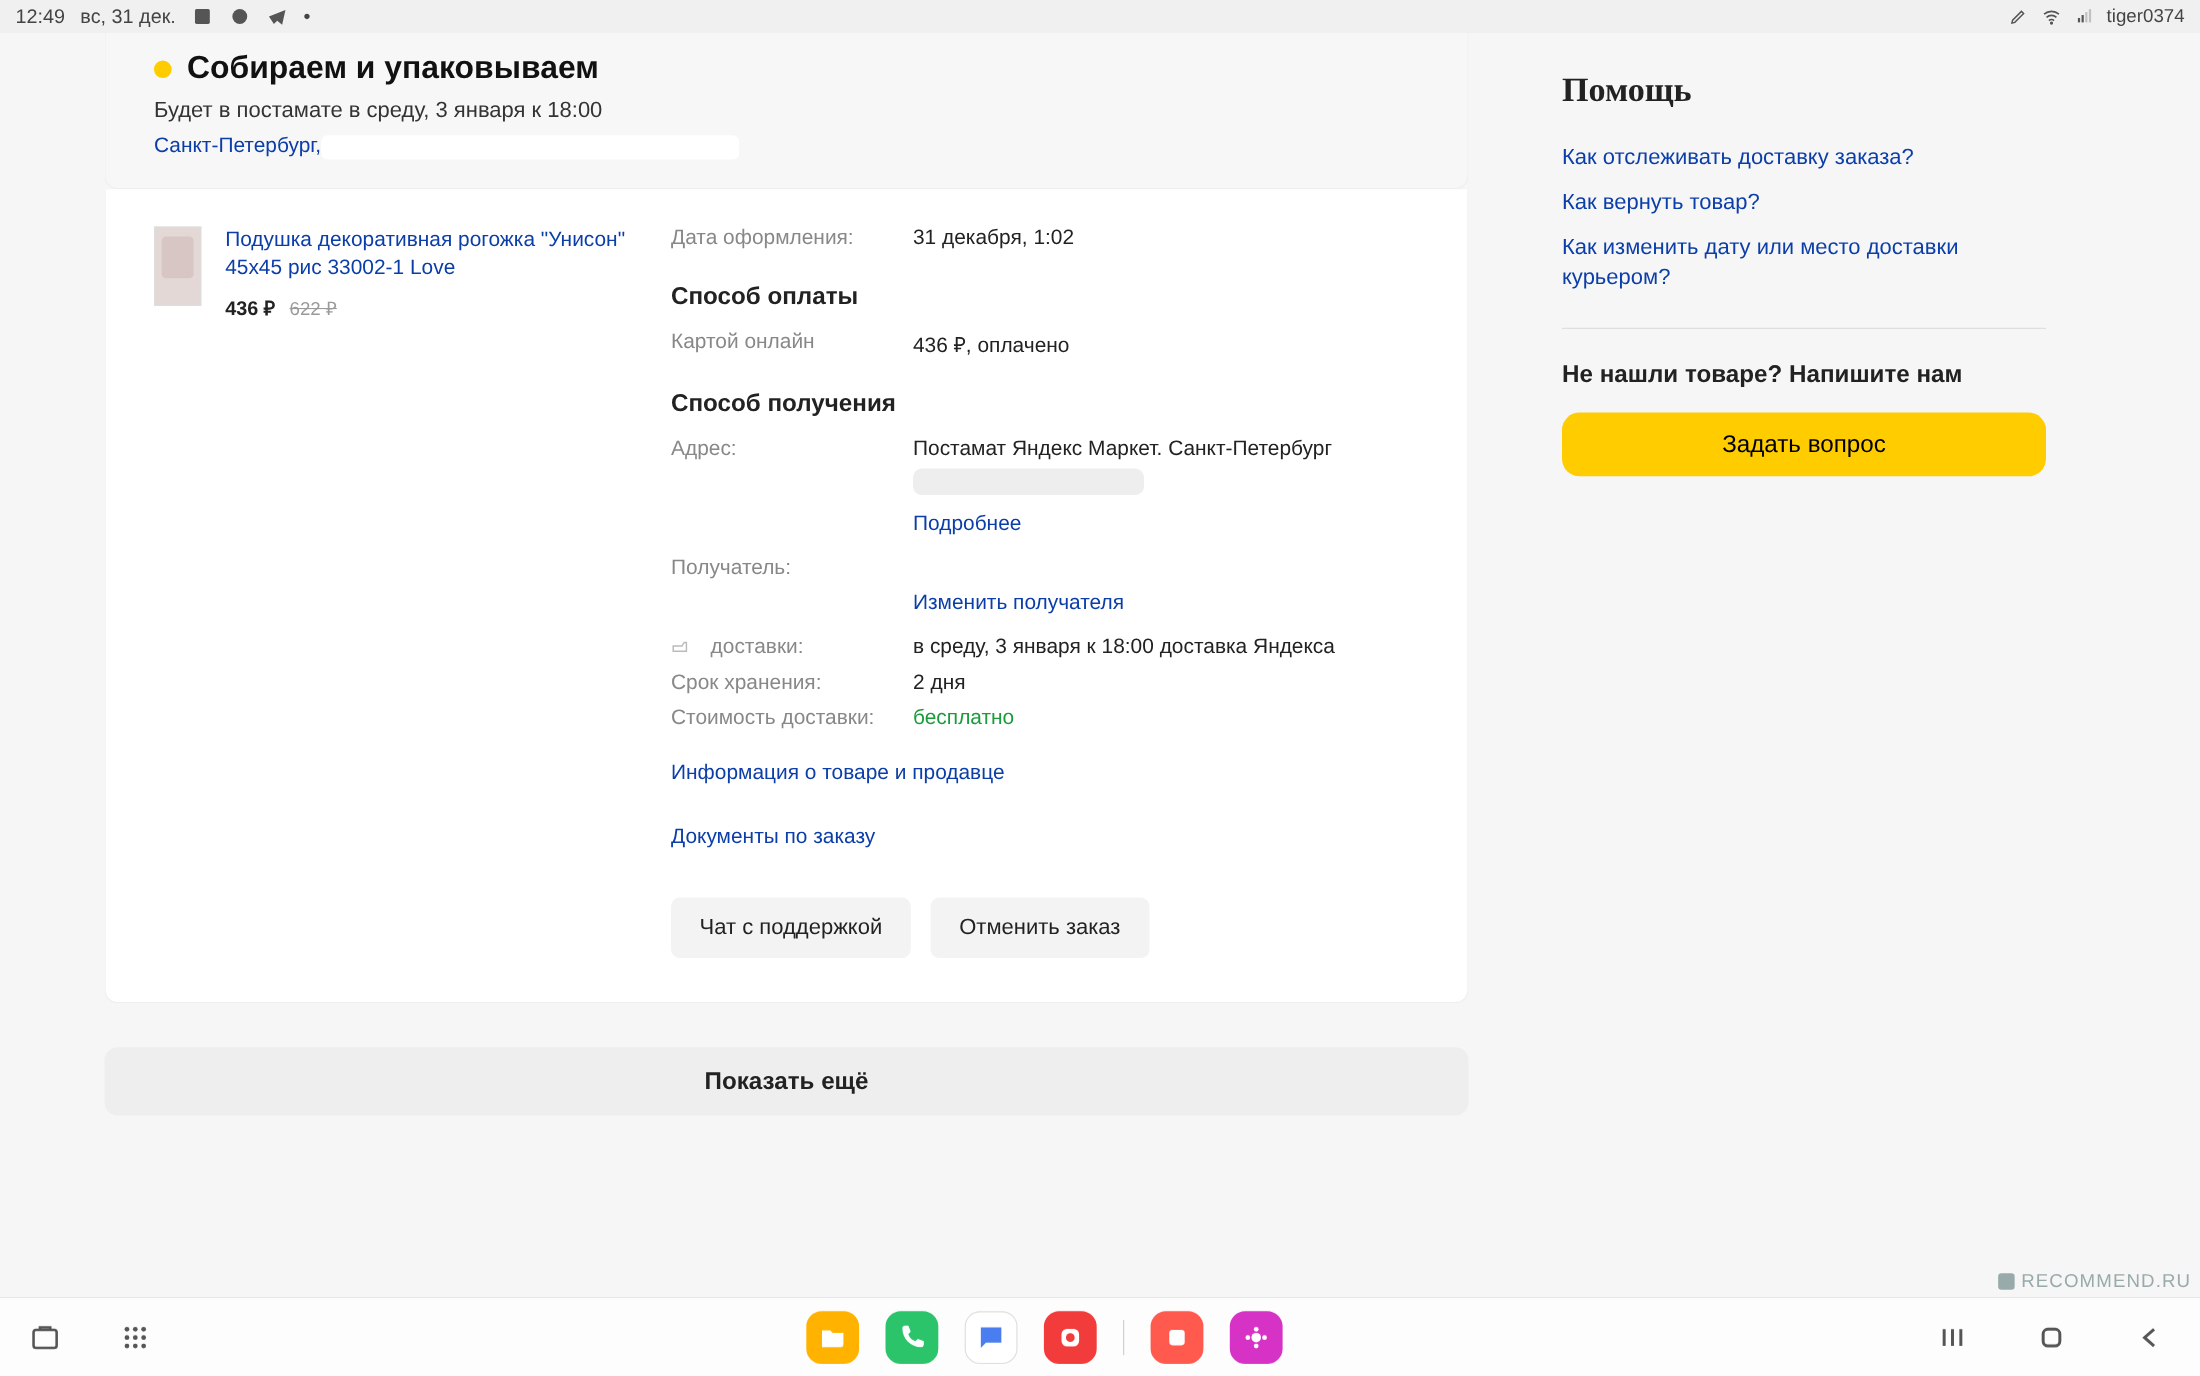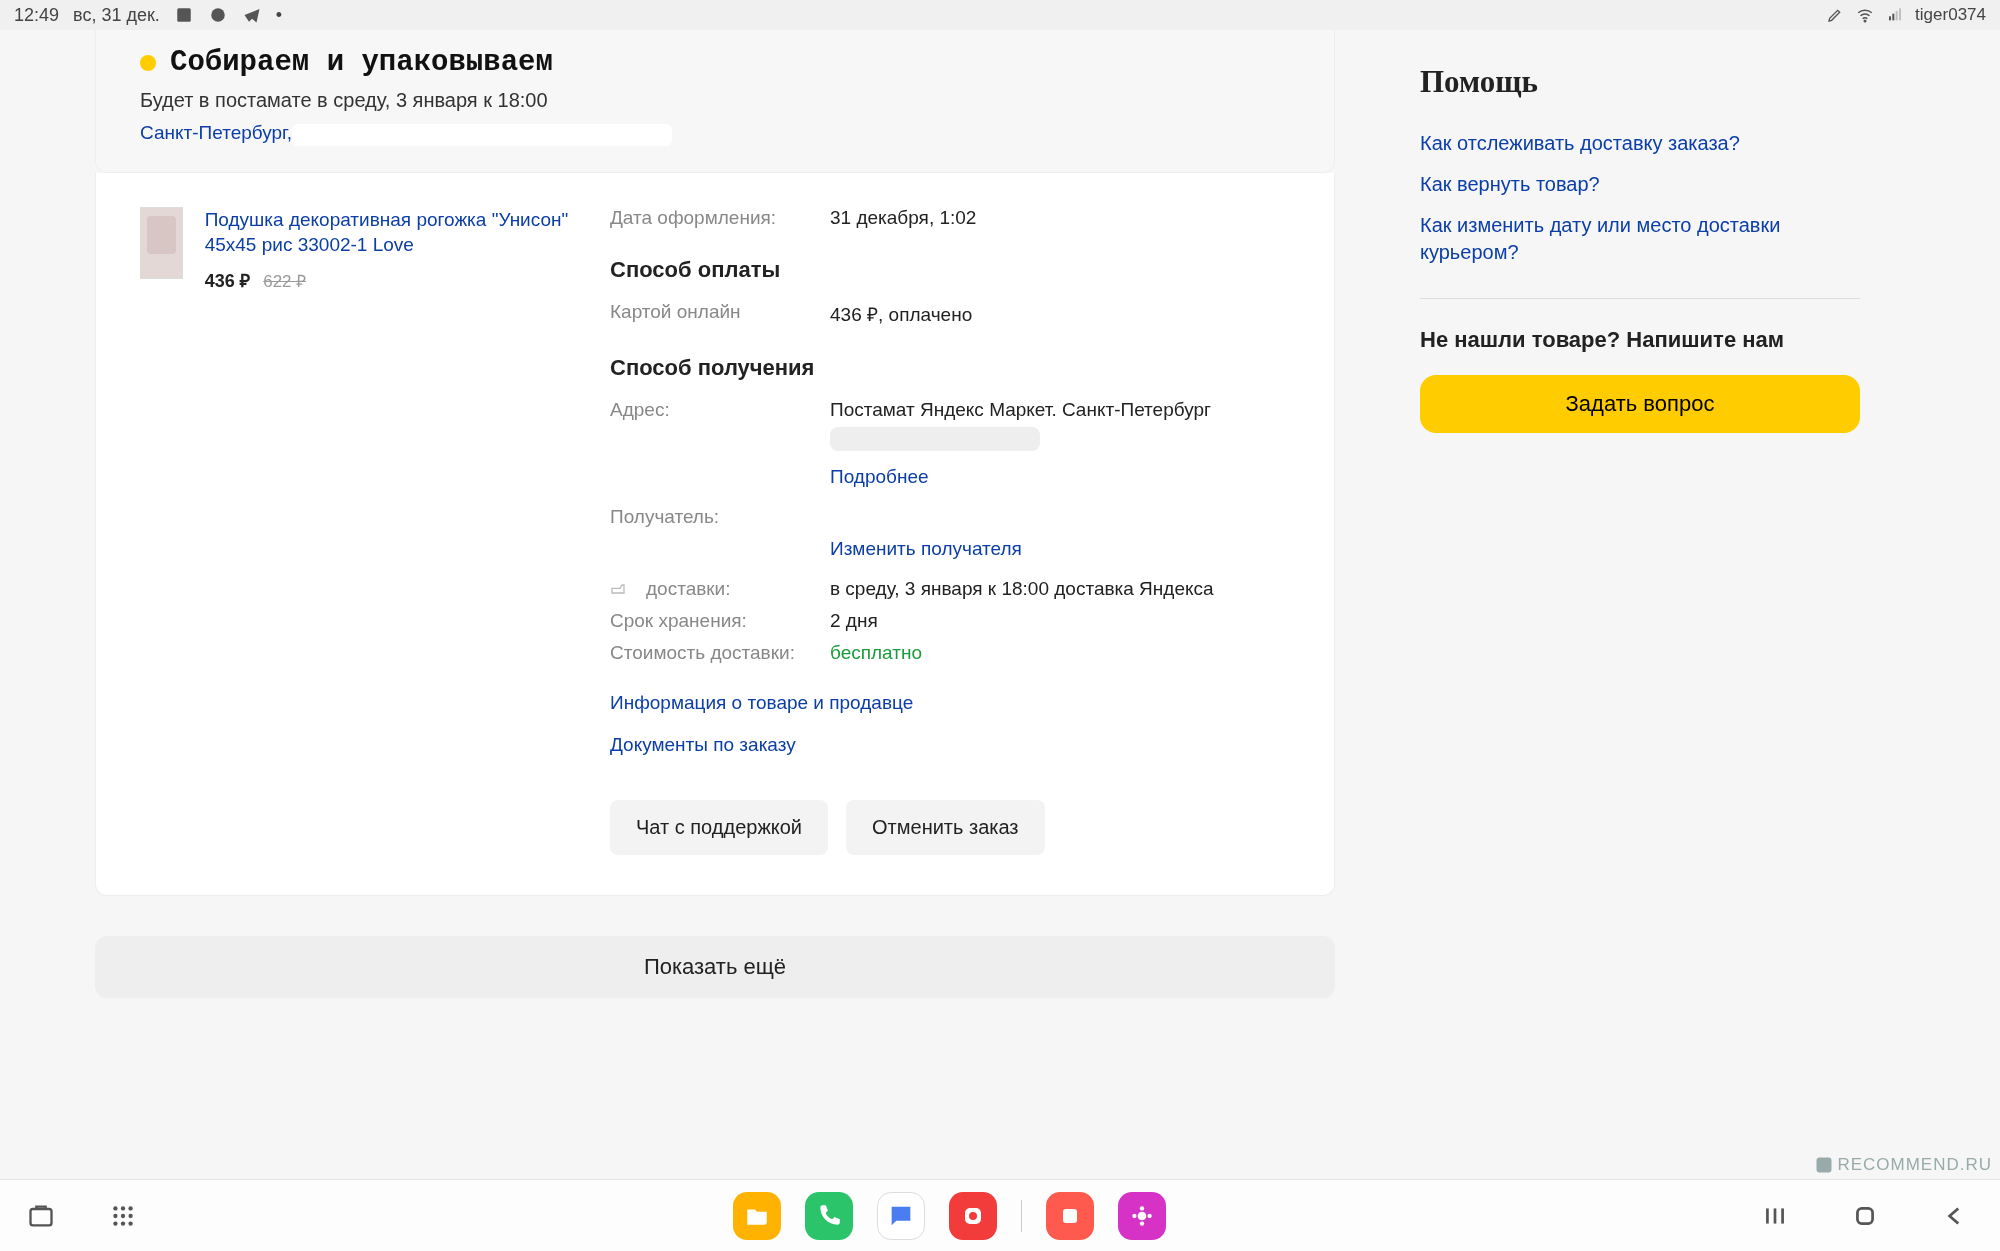--- a/index.html
+++ b/index.html
@@ -7,21 +7,21 @@
   .statusbar { height: 30px; display: flex; align-items: center; padding: 0 14px; background: #f0f0f0; font-size: 18px; color: #444; }
   .statusbar .sb-left { display: flex; align-items: center; gap: 14px; }
   .statusbar .sb-spacer { flex: 1; }
   .statusbar .sb-right { display: flex; align-items: center; gap: 10px; font-size: 17px;}
   .sb-ico { display:inline-flex; width:20px; height:20px; align-items:center; justify-content:center; color:#555; }
   
   .page { display: flex; align-items: flex-start; padding-right: 55px; }
   .main-col { margin-left: 95px; width: 1240px; }
   
   .status-card { background: #f7f7f7; border: 1px solid #eee; border-radius: 0 0 12px 12px; padding: 16px 44px 26px 44px; border-top:0; }
-  .status-line { display: flex; align-items: center; gap: 14px; font-family: Liberation Mono, monospace; }
+  .status-line { display: flex; align-items: center; gap: 14px; }
   .status-dot { width: 16px; height: 16px; border-radius: 50%; background: #ffcc00; }
   .status-title { font-size: 29px; font-weight: 700; color: #111; }
   .status-sub { margin-top: 10px; font-size: 20px; color: #333; }
   .status-city { margin-top: 10px; color: #0052cc; font-size: 20px; display:inline-block; }
   .city-blur { display:inline-block; width:380px; height:22px; background:#fff; border-radius:6px; margin-left:-4px; vertical-align:middle; }
   
   .order-card { background: #fff; border: 1px solid #eee; border-top:0; border-radius: 0 0 12px 12px; padding: 34px 44px 40px 44px; }
   .order-body { display:flex; align-items:flex-start; }
   .prod-col { width: 470px; display:flex; align-items:flex-start; gap: 22px; }
   .prod-thumb { width: 60px; height: 72px; background:#e3d8d5; border: 1px solid #ddd; position:relative; overflow:hidden; }
@@ -31,27 +31,27 @@
   .prod-price { margin-top: 10px; font-weight: 700; font-size: 18px; }
   .prod-old { color: #9a9a9a; text-decoration: line-through; font-weight: 400; margin-left: 8px; font-size:17px;}
   
   .details-col { flex: 1; }
   .det-row { display: flex; align-items: flex-start; margin-bottom: 10px; }
   .det-label { width: 220px; color: #888; font-size: 19px; }
   .det-val { font-size: 19px; flex:1; }
   .det-head { font-size: 22px; font-weight: 700; color: #222; margin: 28px 0 18px; }
   .link { color: #0b3ea8; font-size: 19px; cursor:pointer; }
   .green { color: #1a9c3c; }
-  .info-links { margin-top: 28px; display:flex; flex-direction:column; gap: 20px; }
+  .info-links { margin-top: 28px; display:flex; flex-direction:column; gap: 36px; }
   .addr-blur { display:inline-block; width:210px; height:24px; background:#eee; border-radius:8px; margin-top:6px; }
   
   .btn-row { display: flex; gap: 18px; margin-top: 44px; }
   .btn { background: #f3f3f3; border: none; border-radius: 8px; padding: 16px 26px; font-size: 20px; cursor: pointer; color:#222; }
   
-  .more-bar { margin-top: 40px; background: #eee; border-radius: 12px; height: 62px; display:flex; align-items:center; justify-content:center; font-size:22px; font-weight:400; cursor:pointer; }
+  .more-bar { margin-top: 40px; background: #eee; border-radius: 12px; height: 62px; display:flex; align-items:center; justify-content:center; font-size:22px; font-weight:700; cursor:pointer; }
   
   .side-col { margin-left: 85px; width: 440px; padding-top: 34px; }
   .side-title { font-size: 31px; font-weight: 700; margin-bottom: 30px; font-family: Liberation Serif, serif; }
   .help-link { color: #0b3ea8; font-size: 20px; margin-bottom: 14px; line-height:1.35; cursor:pointer; }
   .hr { border: 0; border-top: 1px solid #ddd; margin: 32px 0 28px; }
   .side-sub { font-size: 22px; font-weight: 700; margin-bottom: 22px; }
   .ybtn { width: 100%; background: #ffcc00; border: none; border-radius: 16px; height: 58px; font-size: 22px; font-weight: 500; cursor:pointer; }
   
   .navbar { position: fixed; bottom: 0; left: 0; width: 2000px; height: 72px; background: #fdfdfd; border-top: 1px solid #e5e5e5; display:flex; align-items:center; }
   .nav-left { display:flex; gap:48px; padding-left: 24px; align-items:center; }

